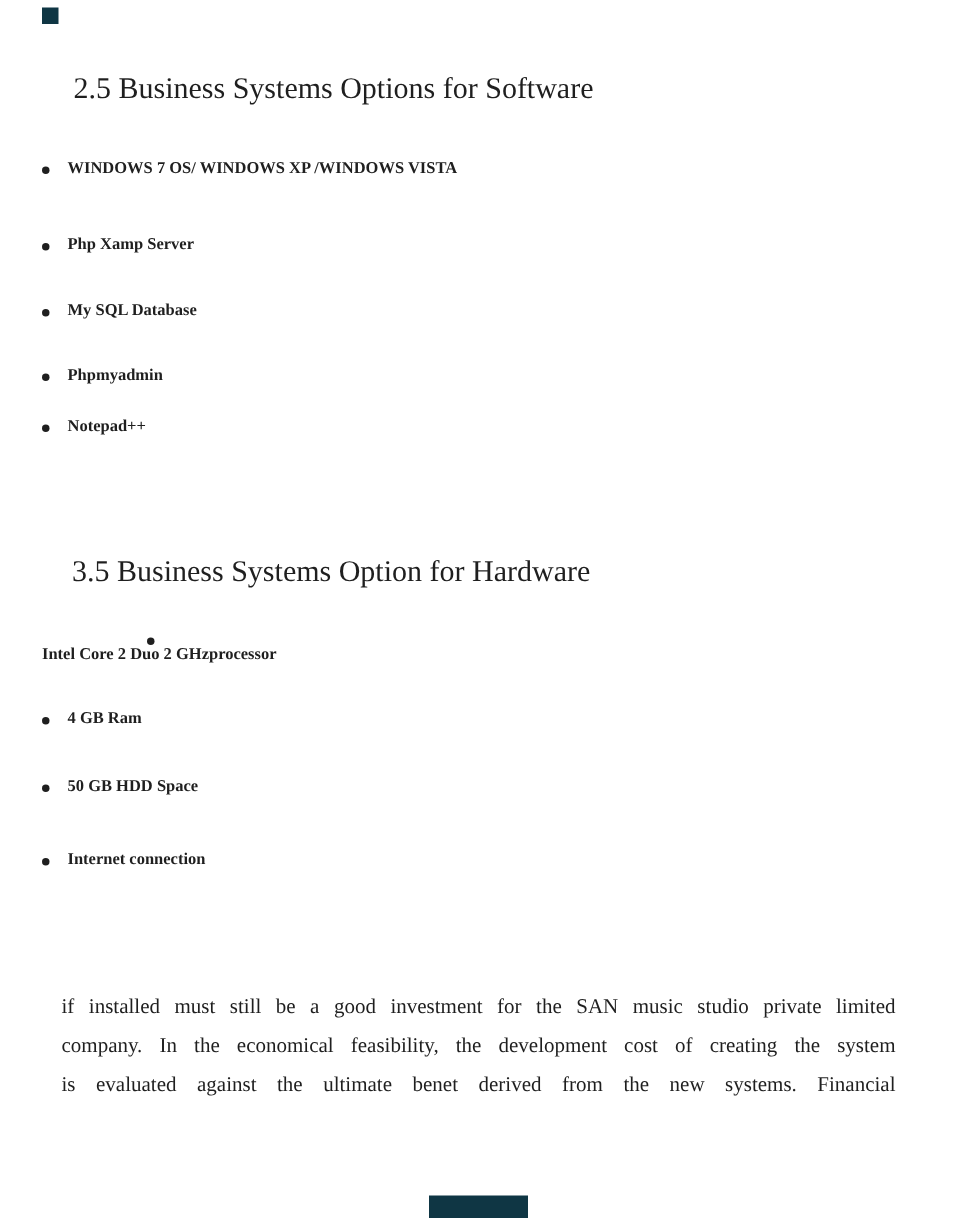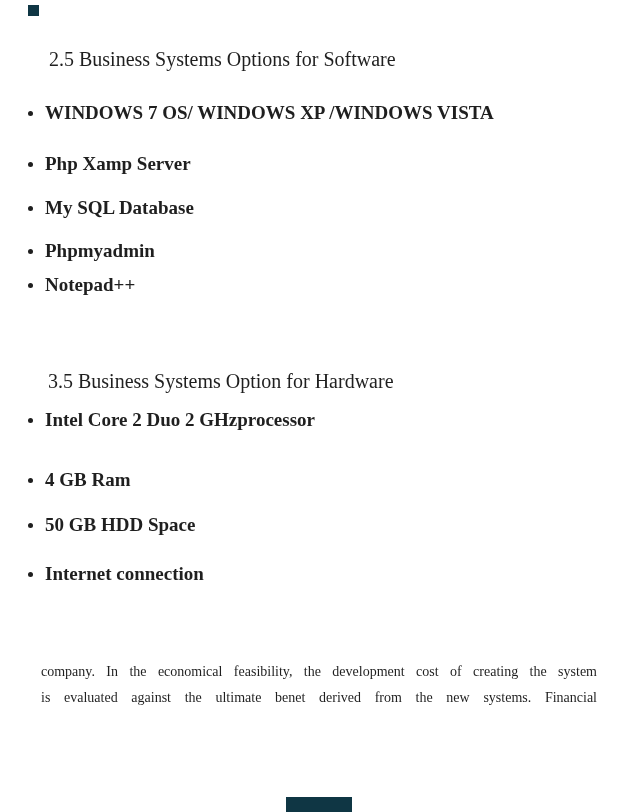--- a/index.html
+++ b/index.html
@@ -39,40 +39,40 @@
   .heading-25 { left: 49px; top: 49px; }
   .heading-26 { left: 48px; top: 371px; }
   .heading-27 { left: 46px; top: 609px; }
 
   
   .bullet {
     position: absolute;
     left: 28px;
     display: flex;
     align-items: center;
-    font-size: 19px;
+    font-size: 11px;
     font-weight: 600;
     line-height: 15px;
     white-space: nowrap;
   }
   .bullet .dot {
     width: 5px; height: 5px;
     border-radius: 50%;
     background: #1f1f1f;
     margin-right: 12px;
     position: relative;
     top: 1px;
     flex: 0 0 auto;
   }
   .b-sw-0 { top: 105px; }
   .b-sw-1 { top: 156px; }
   .b-sw-2 { top: 200px; }
   .b-sw-3 { top: 243px; }
   .b-sw-4 { top: 277px; align-items: center; }
-  .b-hw-0 { top: 412px; }
+  .b-hw-0 { top: 424px; flex-direction: column; }
   .b-hw-1 { top: 472px; }
   .b-hw-2 { top: 517px; }
   .b-hw-3 { top: 566px; }
 
   
   .para {
     position: absolute;
     left: 41px; top: 659px;
     width: 556px;
     font-size: 14px;
@@ -133,19 +133,20 @@
     <span class="dot"></span>
     <span>50 GB HDD Space</span>
   </div>
   <div class="bullet b-hw-3">
     <span class="dot"></span>
     <span>Internet connection</span>
   </div>
 
 
   <div class="para">
+    <div class="pline">if installed must still be a good investment for the SAN  music  studio private limited</div>
     <div class="pline">company. In the economical feasibility, the development cost of creating the system</div>
     <div class="pline">is evaluated against the ultimate  benet  derived from the new systems. Financial</div>
   </div>
 
   <div class="mark-bottom-center"></div>
 
 </div>
 
 </body></html>

